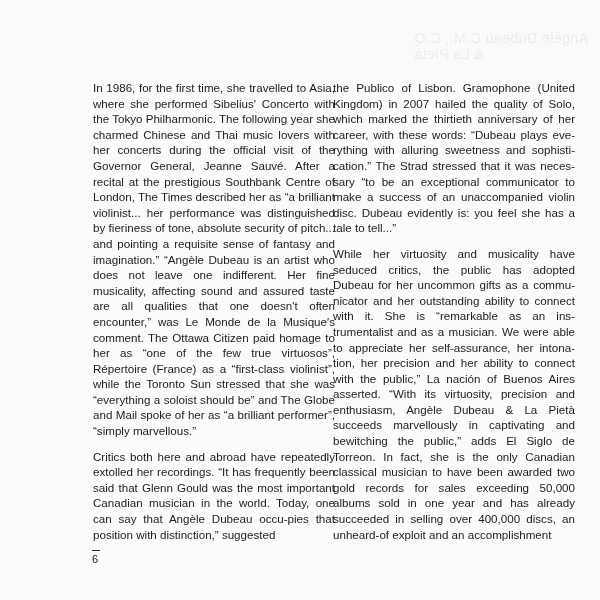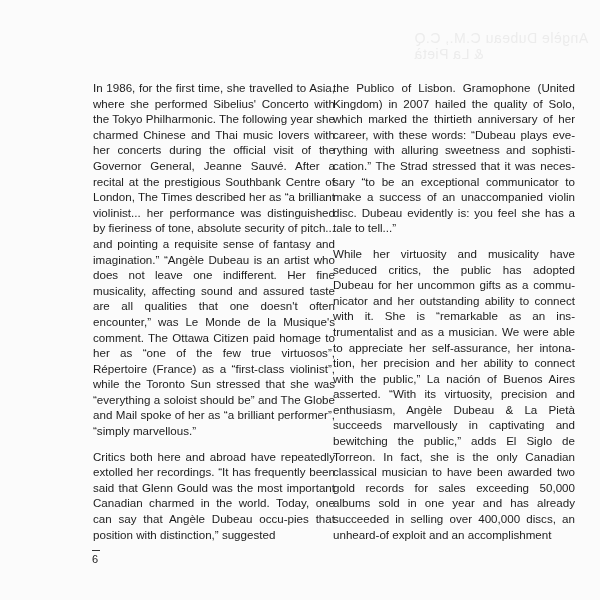--- a/index.html
+++ b/index.html
@@ -72,21 +72,21 @@
 
 <div class="page">
 
   <div class="ghost-title">
     <div>Angèle Dubeau C.M., C.Q</div>
     <div>&amp; La Pietà</div>
   </div>
 
   <div class="column col-left">
     <p>In 1986, for the first time, she travelled to Asia, where she performed Sibelius' Concerto with the Tokyo Philharmonic. The following year she charmed Chinese and Thai music lovers with her concerts during the official visit of the Governor General, Jeanne Sauvé. After a recital at the prestigious Southbank Centre of London, The Times described her as “a brilliant violinist... her performance was distinguished by fieriness of tone, absolute security of pitch... and pointing a requisite sense of fantasy and imagination.” “Angèle Dubeau is an artist who does not leave one indifferent. Her fine musicality, affecting sound and assured taste are all qualities that one doesn't often encounter,” was Le Monde de la Musique's comment. The Ottawa Citizen paid homage to her as “one of the few true virtuosos”, Répertoire (France) as a “first-class violinist”, while the Toronto Sun stressed that she was “everything a soloist should be” and The Globe and Mail spoke of her as “a brilliant performer”, “simply marvellous.”</p>
-    <p>Critics both here and abroad have repeatedly extolled her recordings. “It has frequently been said that Glenn Gould was the most important Canadian charmed in the world. Today, one can say that Angèle Dubeau occu-pies that position with distinction,” suggested</p>
+    <p>Critics both here and abroad have repeatedly extolled her recordings. “It has frequently been said that Glenn Gould was the most important Canadian musician in the world. Today, one can say that Angèle Dubeau occu-pies that position with distinction,” suggested</p>
   </div>
 
   <div class="column col-right">
     <p>the Publico of Lisbon. Gramophone (United Kingdom) in 2007 hailed the quality of Solo, which marked the thirtieth anniversary of her career, with these words: “Dubeau plays eve-rything with alluring sweetness and sophisti-cation.” The Strad stressed that it was neces-sary “to be an exceptional communicator to make a success of an unaccompanied violin disc. Dubeau evidently is: you feel she has a tale to tell...”</p>
     <p>While her virtuosity and musicality have seduced critics, the public has adopted Dubeau for her uncommon gifts as a commu-nicator and her outstanding ability to connect with it. She is “remarkable as an ins-trumentalist and as a musician. We were able to appreciate her self-assurance, her intona-tion, her precision and her ability to connect with the public,” La nación of Buenos Aires asserted. “With its virtuosity, precision and enthusiasm, Angèle Dubeau &amp; La Pietà succeeds marvellously in captivating and bewitching the public,” adds El Siglo de Torreon. In fact, she is the only Canadian classical musician to have been awarded two gold records for sales exceeding 50,000 albums sold in one year and has already succeeded in selling over 400,000 discs, an unheard-of exploit and an accomplishment</p>
   </div>
 
   <div class="folio-rule"></div>
   <div class="folio-number">6</div>
 

